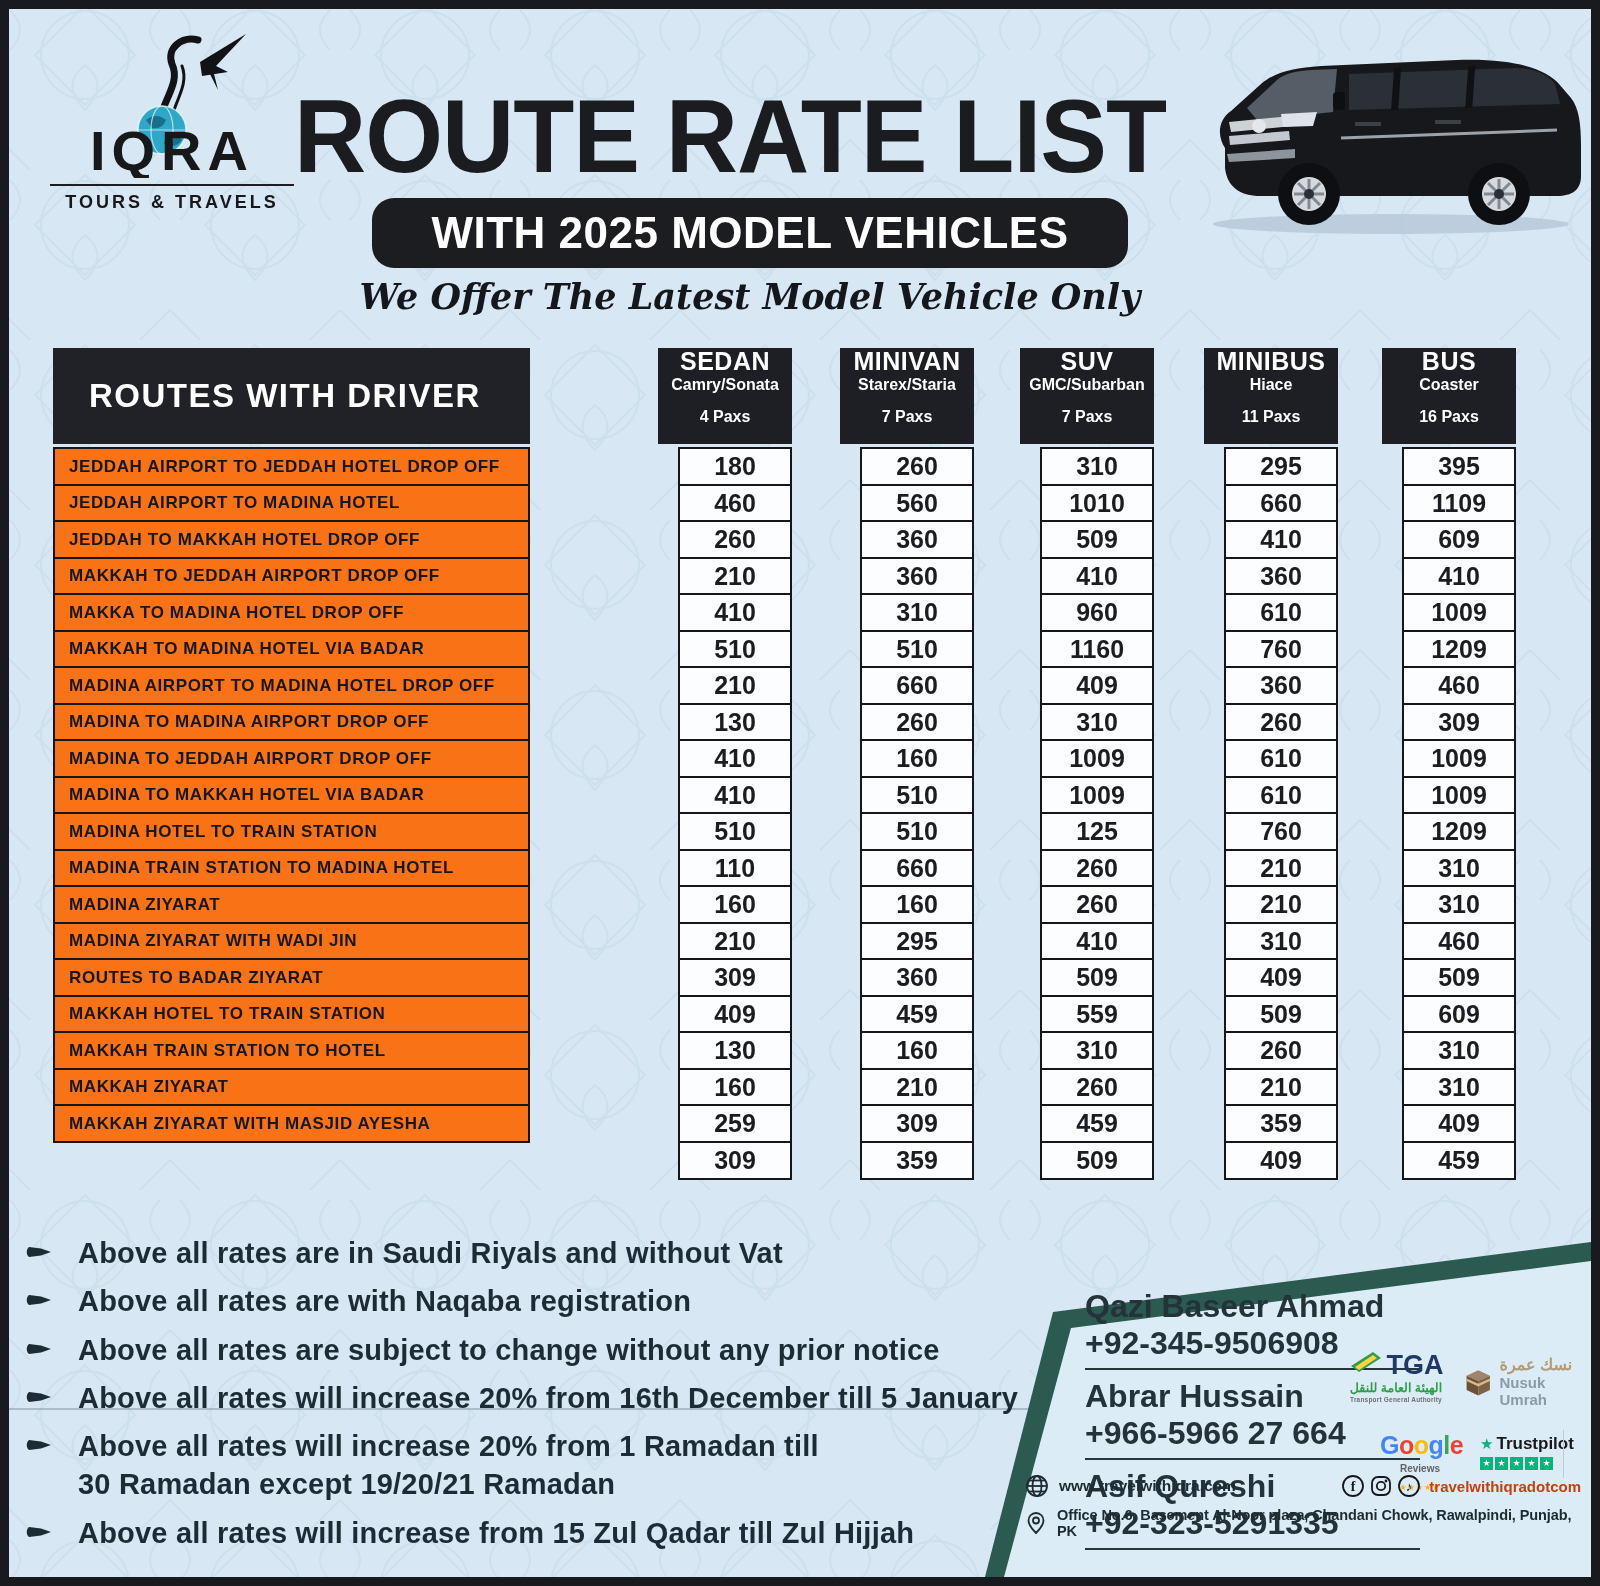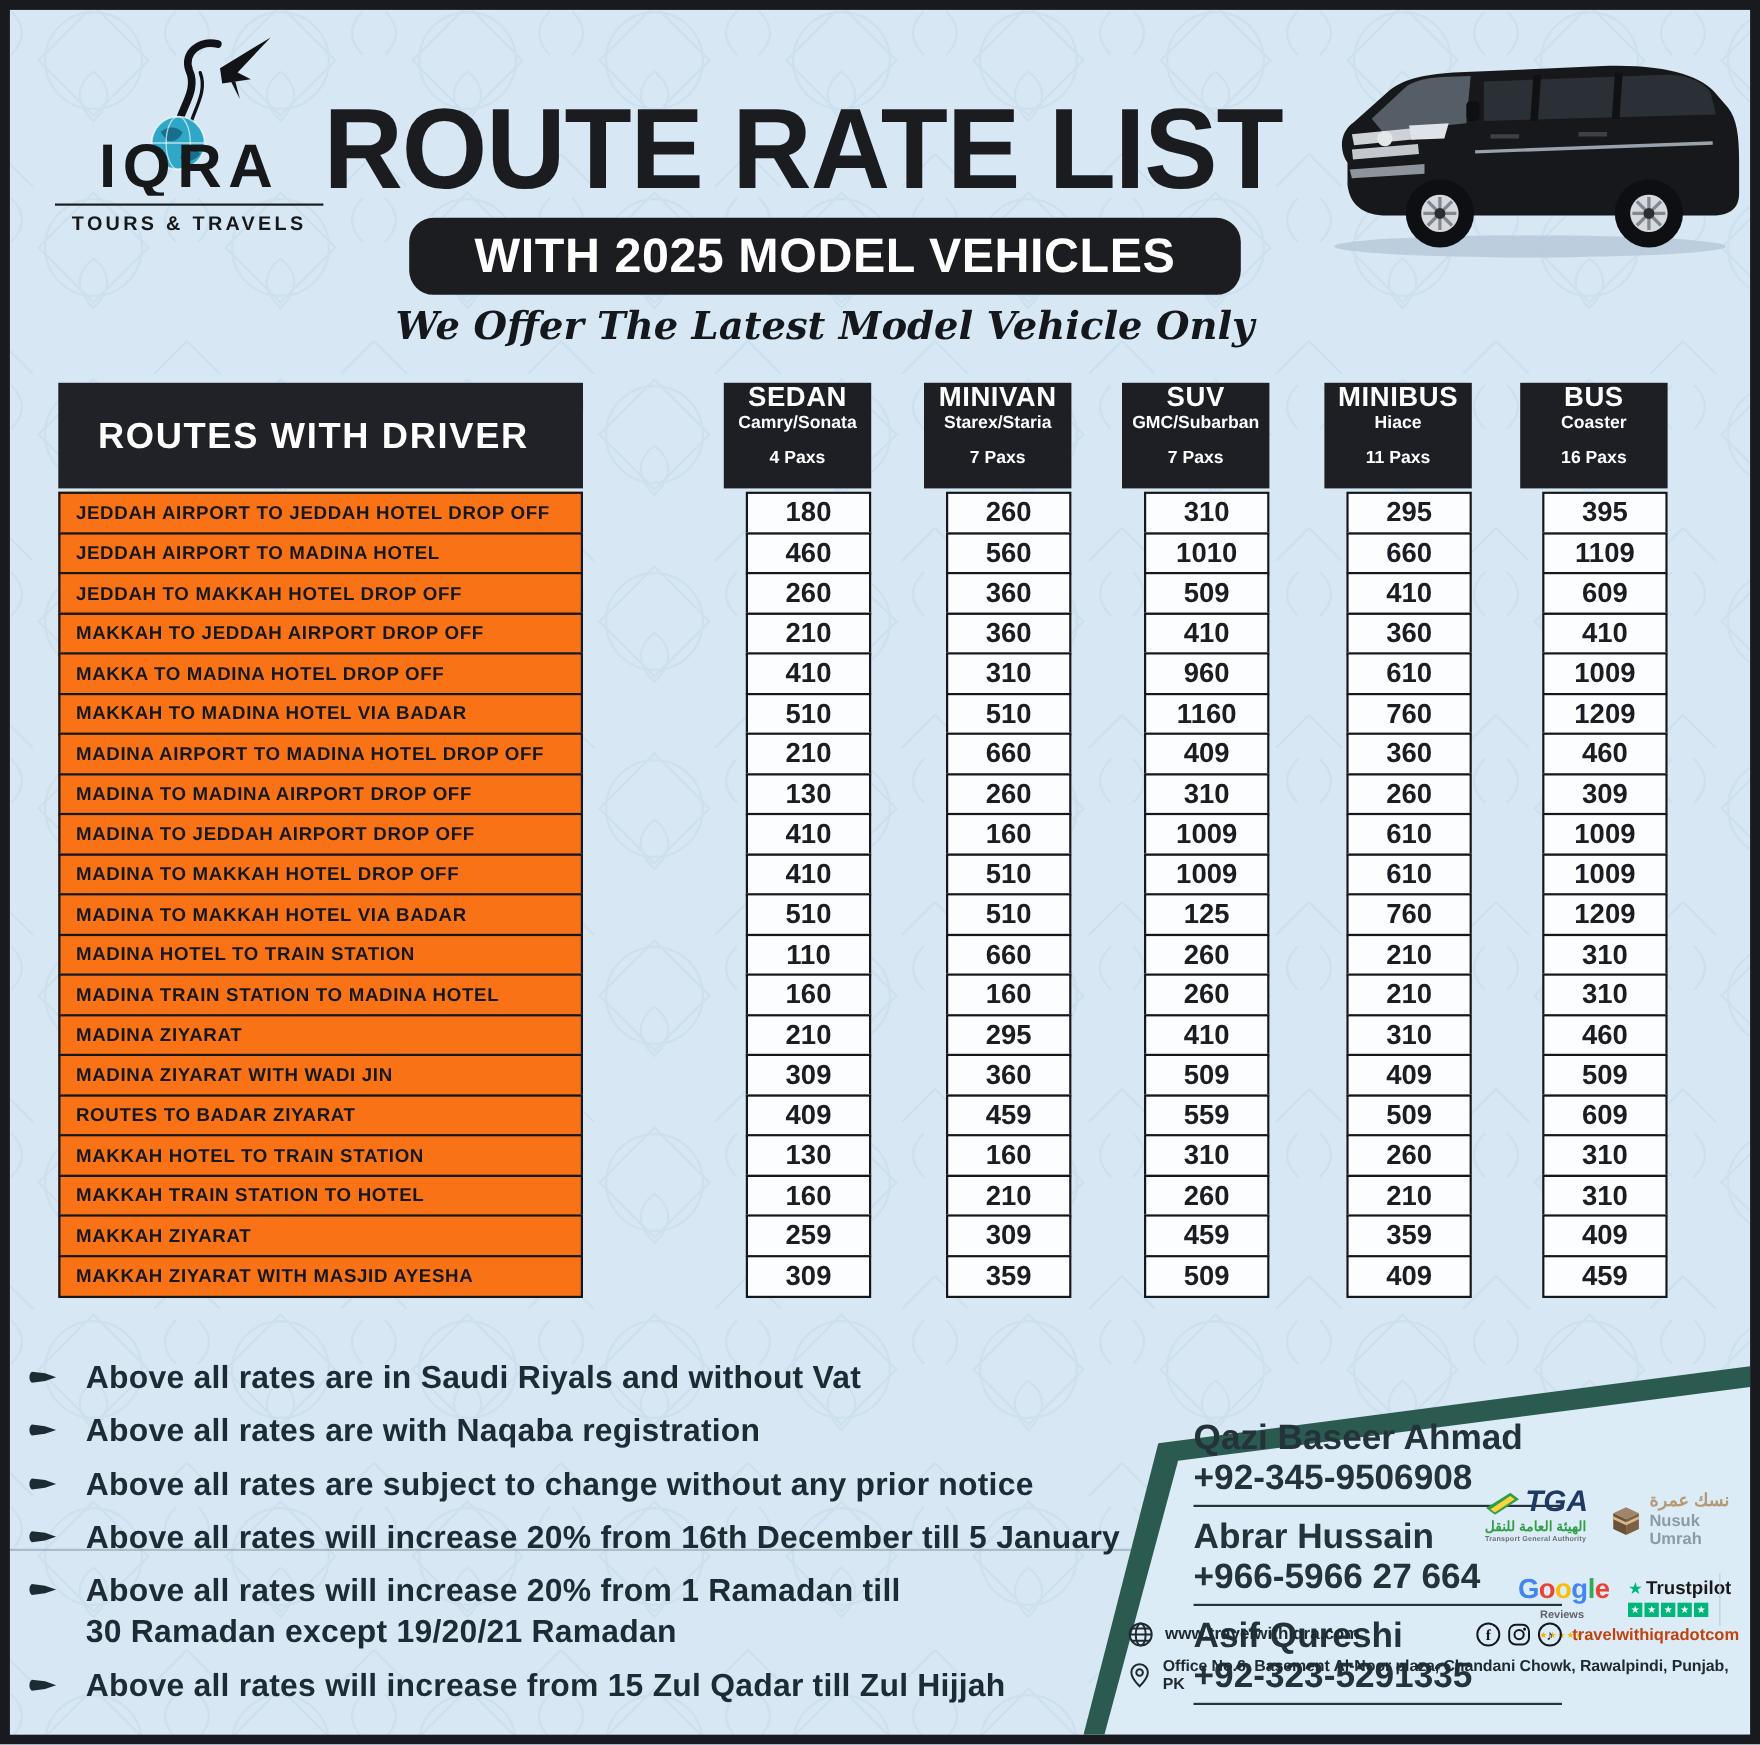--- a/index.html
+++ b/index.html
@@ -66,21 +66,21 @@
   .contact{position:absolute;left:985px;top:1232px;width:606px;height:345px;z-index:5;}
   .contact-bg{position:absolute;inset:0;}
   .people{position:absolute;left:100px;top:56px;width:345px;}
   .person{margin-bottom:8px;border-bottom:2.5px solid #27353b;padding-bottom:6px;width:335px;}
   .p-name{font-size:32px;font-weight:800;color:#243239;line-height:37px;}
   .p-phone{font-size:32px;font-weight:800;color:#243239;line-height:37px;}
   .person:last-child{border-bottom:2.5px solid #27353b;}
 
   .badge{position:absolute;}
   .badge-tga{left:356px;top:118px;width:110px;text-align:center;}
-  .tga-row{display:flex;align-items:center;justify-content:center;gap:4px;font-style:italic;}
+  .tga-row{display:flex;justify-content:center;gap:4px;}
   .tga-title{font-size:27px;font-weight:900;color:#1f3864;}
   .tga-arabic{font-size:12.5px;font-weight:700;color:#2f9e47;line-height:15px;}
   .tga-sub{font-size:6.5px;font-weight:700;color:#6a7076;letter-spacing:.2px;}
   .badge-nusuk{left:478px;top:124px;width:124px;}
   .nusuk-row{display:flex;align-items:center;gap:6px;}
   .nusuk-arabic{font-size:16px;font-weight:700;color:#b59a77;line-height:18px;}
   .nusuk-label{font-size:15px;font-weight:700;color:#8d9aa6;line-height:17px;}
   .badge-google{left:395px;top:200px;width:80px;text-align:center;}
   .gword{font-size:25px;font-weight:700;letter-spacing:-.5px;line-height:26px;}
   .gword span:nth-child(1){color:#4285F4;}.gword span:nth-child(2){color:#EA4335;}
@@ -207,21 +207,20 @@
         <div class="routes-body">
             <div class="route-cell">JEDDAH AIRPORT TO JEDDAH HOTEL DROP OFF</div>
             <div class="route-cell">JEDDAH AIRPORT TO MADINA HOTEL</div>
             <div class="route-cell">JEDDAH TO MAKKAH HOTEL DROP OFF</div>
             <div class="route-cell">MAKKAH TO JEDDAH AIRPORT DROP OFF</div>
             <div class="route-cell">MAKKA TO MADINA HOTEL DROP OFF</div>
             <div class="route-cell">MAKKAH TO MADINA HOTEL VIA BADAR</div>
             <div class="route-cell">MADINA AIRPORT TO MADINA HOTEL DROP OFF</div>
             <div class="route-cell">MADINA TO MADINA AIRPORT DROP OFF</div>
             <div class="route-cell">MADINA TO JEDDAH AIRPORT DROP OFF</div>
-            <div class="route-cell">MADINA TO MAKKAH HOTEL DROP OFF</div>
             <div class="route-cell">MADINA TO MAKKAH HOTEL VIA BADAR</div>
             <div class="route-cell">MADINA HOTEL TO TRAIN STATION</div>
             <div class="route-cell">MADINA TRAIN STATION TO MADINA HOTEL</div>
             <div class="route-cell">MADINA ZIYARAT</div>
             <div class="route-cell">MADINA ZIYARAT WITH WADI JIN</div>
             <div class="route-cell">ROUTES TO BADAR ZIYARAT</div>
             <div class="route-cell">MAKKAH HOTEL TO TRAIN STATION</div>
             <div class="route-cell">MAKKAH TRAIN STATION TO HOTEL</div>
             <div class="route-cell">MAKKAH ZIYARAT</div>
             <div class="route-cell">MAKKAH ZIYARAT WITH MASJID AYESHA</div>

